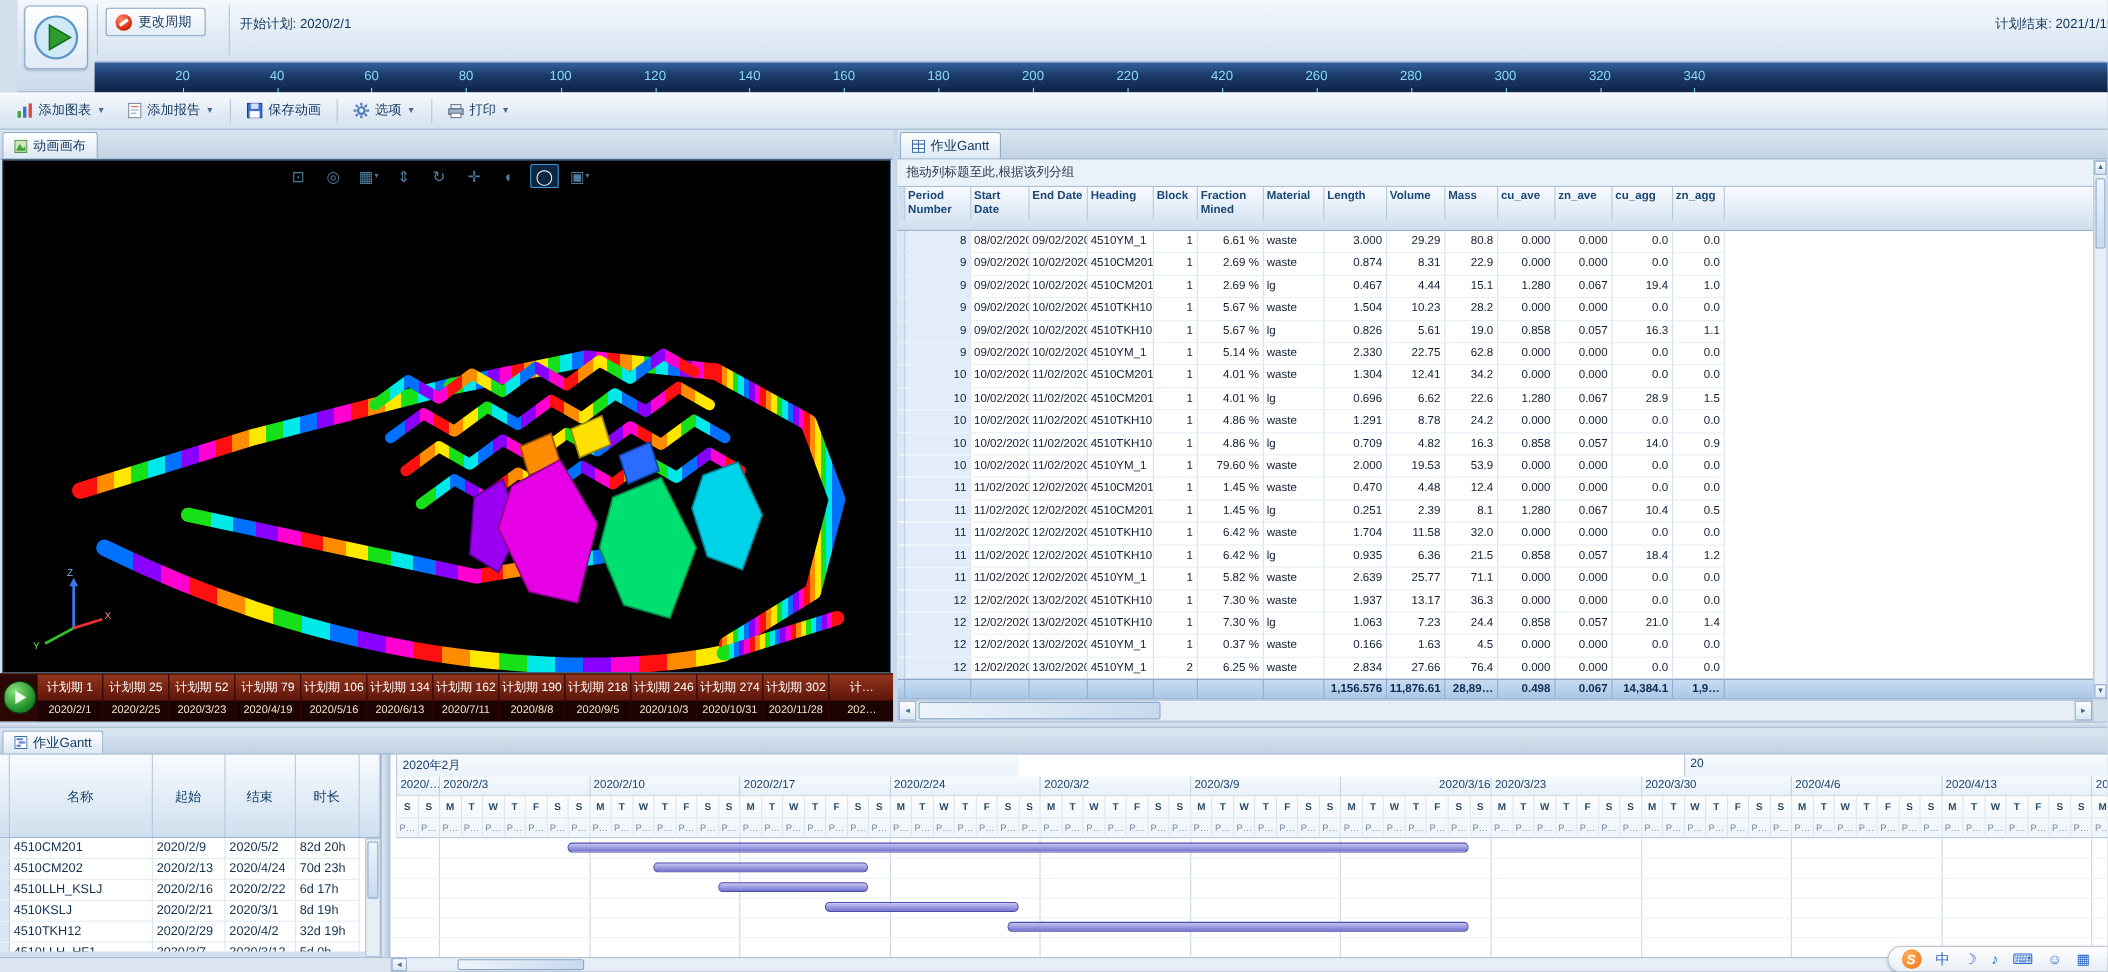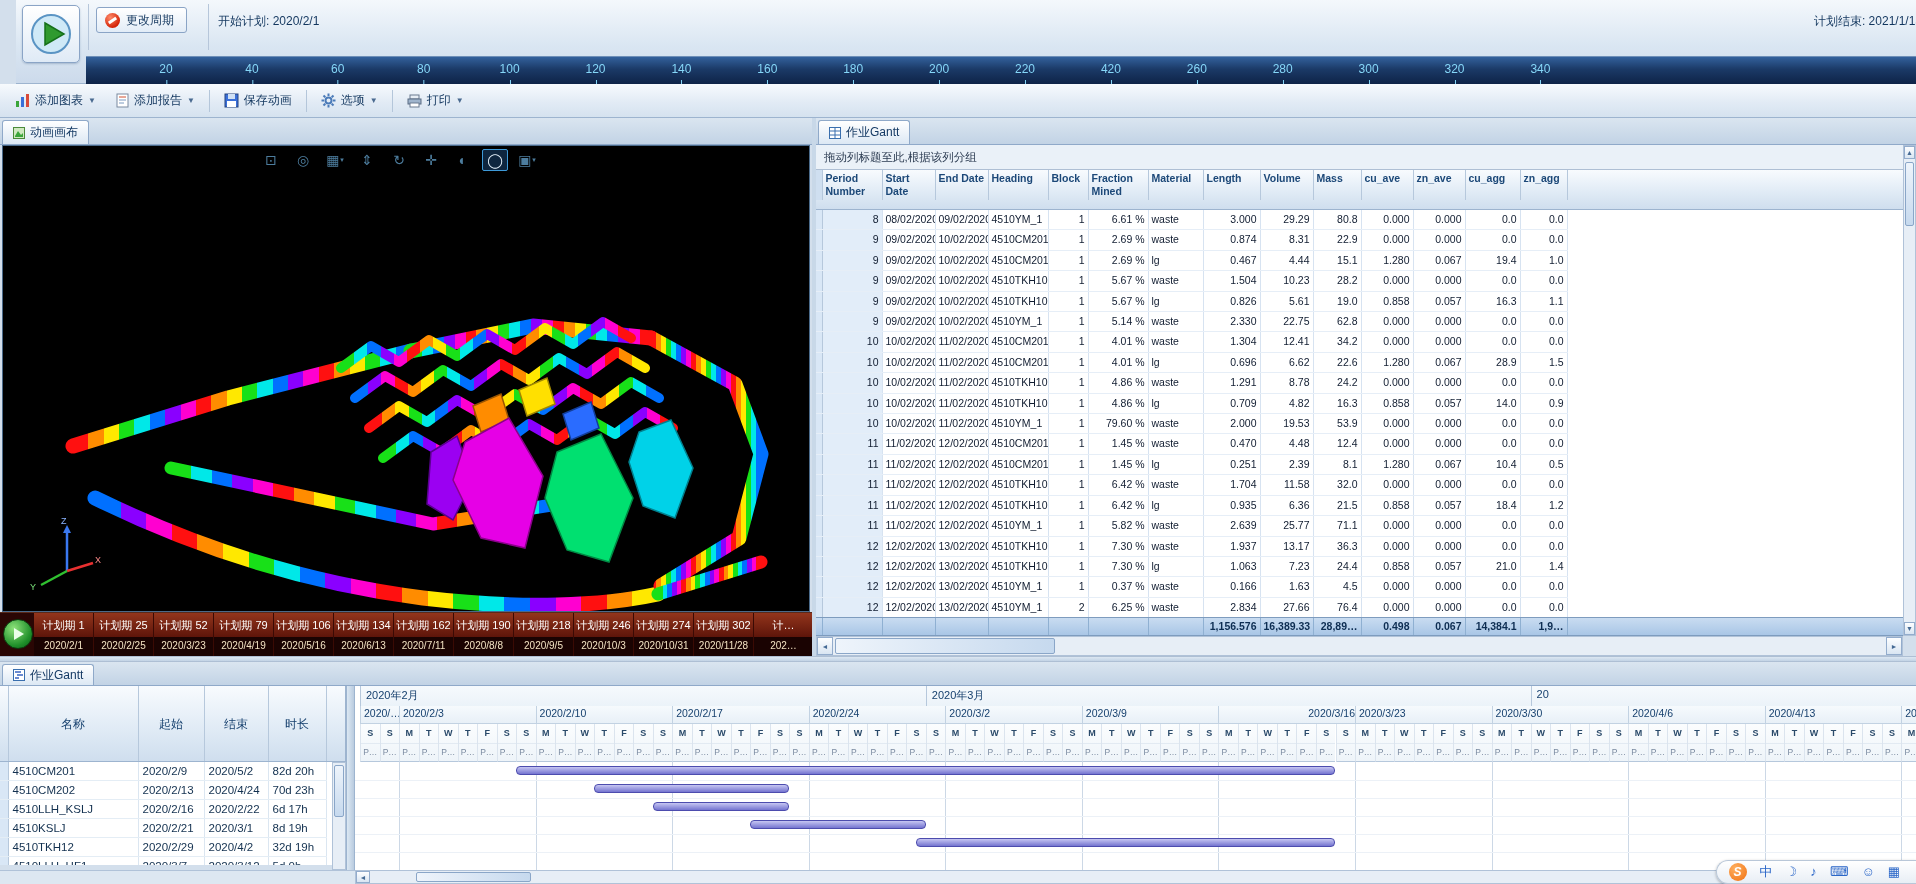--- a/index.html
+++ b/index.html
@@ -878,21 +878,21 @@
         <tr>
           <td></td>
           <td class="r"></td>
           <td class="r"></td>
           <td class="r"></td>
           <td class="r"></td>
           <td class="r"></td>
           <td class="r"></td>
           <td class="r"></td>
           <td class="r">1,156.576</td>
-          <td class="r">16,389.33</td>
+          <td class="r">11,876.61</td>
           <td class="r">28,89…</td>
           <td class="r">0.498</td>
           <td class="r">0.067</td>
           <td class="r">14,384.1</td>
           <td class="r">1,9…</td>
         </tr>
       </tbody>
     </table>
   </div>
 
@@ -998,21 +998,20 @@
     </table>
   </div>
 
 <div class="sbtrack" style="left:332px;top:762px;width:14px;height:108px">
   <div class="sbthumbh" style="left:1px;top:2px;width:10px;height:52px"></div>
 </div>
 
 <div id="gsplitter"></div>
 <div id="gchart">
     <div class="mcell" style="left: 5px; width: 565.79px;">2020年2月</div>
-    <div class="mcell" style="left: 570.79px; width: 604.81px;">2020年3月</div>
     <div class="mcell" style="left: 1175.6px; width: 390.2px;">20</div>
     <div class="wcell" style="left: 5px; width: 39.02px;">2020/…</div>
     <div class="wcell" style="left: 44.02px; width: 136.57px;">2020/2/3</div>
     <div class="wcell" style="left: 180.59px; width: 136.57px;">2020/2/10</div>
     <div class="wcell" style="left: 317.16px; width: 136.57px;">2020/2/17</div>
     <div class="wcell" style="left: 453.73px; width: 136.57px;">2020/2/24</div>
     <div class="wcell" style="left: 590.3px; width: 136.57px;">2020/3/2</div>
     <div class="wcell" style="left: 726.87px; width: 136.57px;">2020/3/9</div>
     <div class="wcell" style="left: 863.44px; width: 136.57px; text-align: right;">2020/3/16</div>
     <div class="wcell" style="left: 1000.01px; width: 136.57px;">2020/3/23</div>

